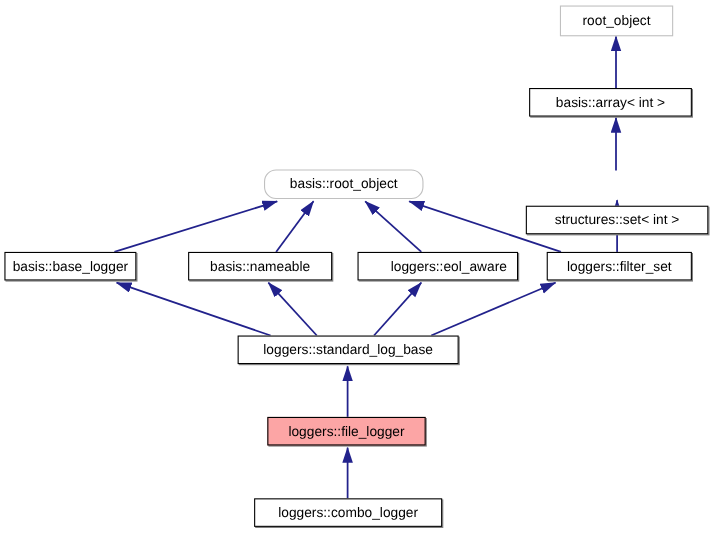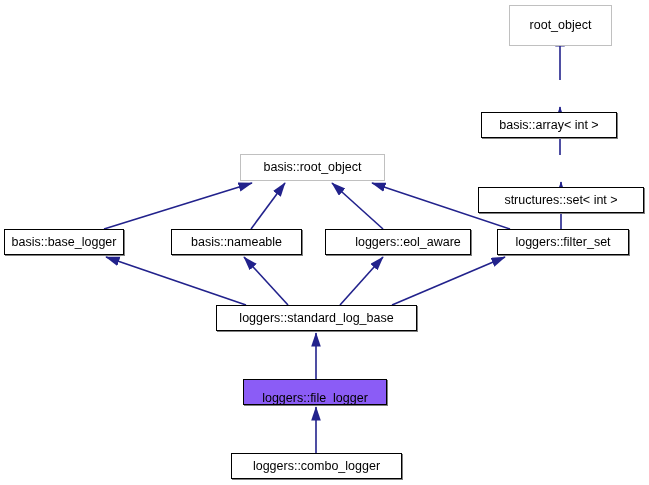--- a/index.html
+++ b/index.html
@@ -26,22 +26,21 @@
   }
   
   .node.linked{
     box-shadow:1px 1px 0 0 #7f7f7f;
   }
   .node.external{
     border:1px solid #c0c0c0;
     box-shadow:none;
   }
   .node.current{
-    background:#8b5cf6;
-    align-items:flex-end;
+    background:#fca5a5;
   }
   .node .label{
     pointer-events:none;
   }
 </style>
 </head>
 <body>
 
 <div id="diagram">
 
@@ -62,30 +61,30 @@
         <line x1="246" y1="305" x2="106" y2="257" stroke="#22228c" stroke-width="1.6" marker-end="url(#arrowhead)"></line>
         <line x1="288" y1="305" x2="244" y2="257" stroke="#22228c" stroke-width="1.6" marker-end="url(#arrowhead)"></line>
         <line x1="340" y1="305" x2="383" y2="257" stroke="#22228c" stroke-width="1.6" marker-end="url(#arrowhead)"></line>
         <line x1="392" y1="305" x2="505" y2="257" stroke="#22228c" stroke-width="1.6" marker-end="url(#arrowhead)"></line>
         <line x1="316" y1="379" x2="316" y2="333" stroke="#22228c" stroke-width="1.6" marker-end="url(#arrowhead)"></line>
         <line x1="316" y1="453" x2="316" y2="407" stroke="#22228c" stroke-width="1.6" marker-end="url(#arrowhead)"></line>
       </g>
   </svg>
 
   <div id="node-layer">
-      <div class="node external" style="left: 509px; top: 5px; width: 103px; height: 41px;">
+      <div class="node external" style="left: 509px; top: 5px; width: 103px; height: 28px;">
         <span class="label">root_object</span>
       </div>
-      <div class="node linked" style="left: 481px; top: 80px; width: 136px; height: 26px; margin-top: 32px;">
+      <div class="node linked" style="left: 481px; top: 80px; width: 148px; height: 26px;">
         <span class="label">basis::array&lt; int &gt;</span>
       </div>
       <div class="node linked" style="left: 478px; top: 155px; width: 166px; height: 26px; margin-top: 32px;">
         <span class="label">structures::set&lt; int &gt;</span>
       </div>
-      <div class="node external" style="left: 240px; top: 154px; width: 145px; height: 27px;">
+      <div class="node external" style="left: 240px; top: 154px; width: 145px; height: 27px; border-radius: 11px;">
         <span class="label">basis::root_object</span>
       </div>
       <div class="node linked" style="left: 4px; top: 229px; width: 120px; height: 26px;">
         <span class="label">basis::base_logger</span>
       </div>
       <div class="node linked" style="left: 171px; top: 229px; width: 131px; height: 26px;">
         <span class="label">basis::nameable</span>
       </div>
       <div class="node linked" style="left: 325px; top: 229px; width: 146px; height: 26px; padding-left: 20px;">
         <span class="label">loggers::eol_aware</span>

